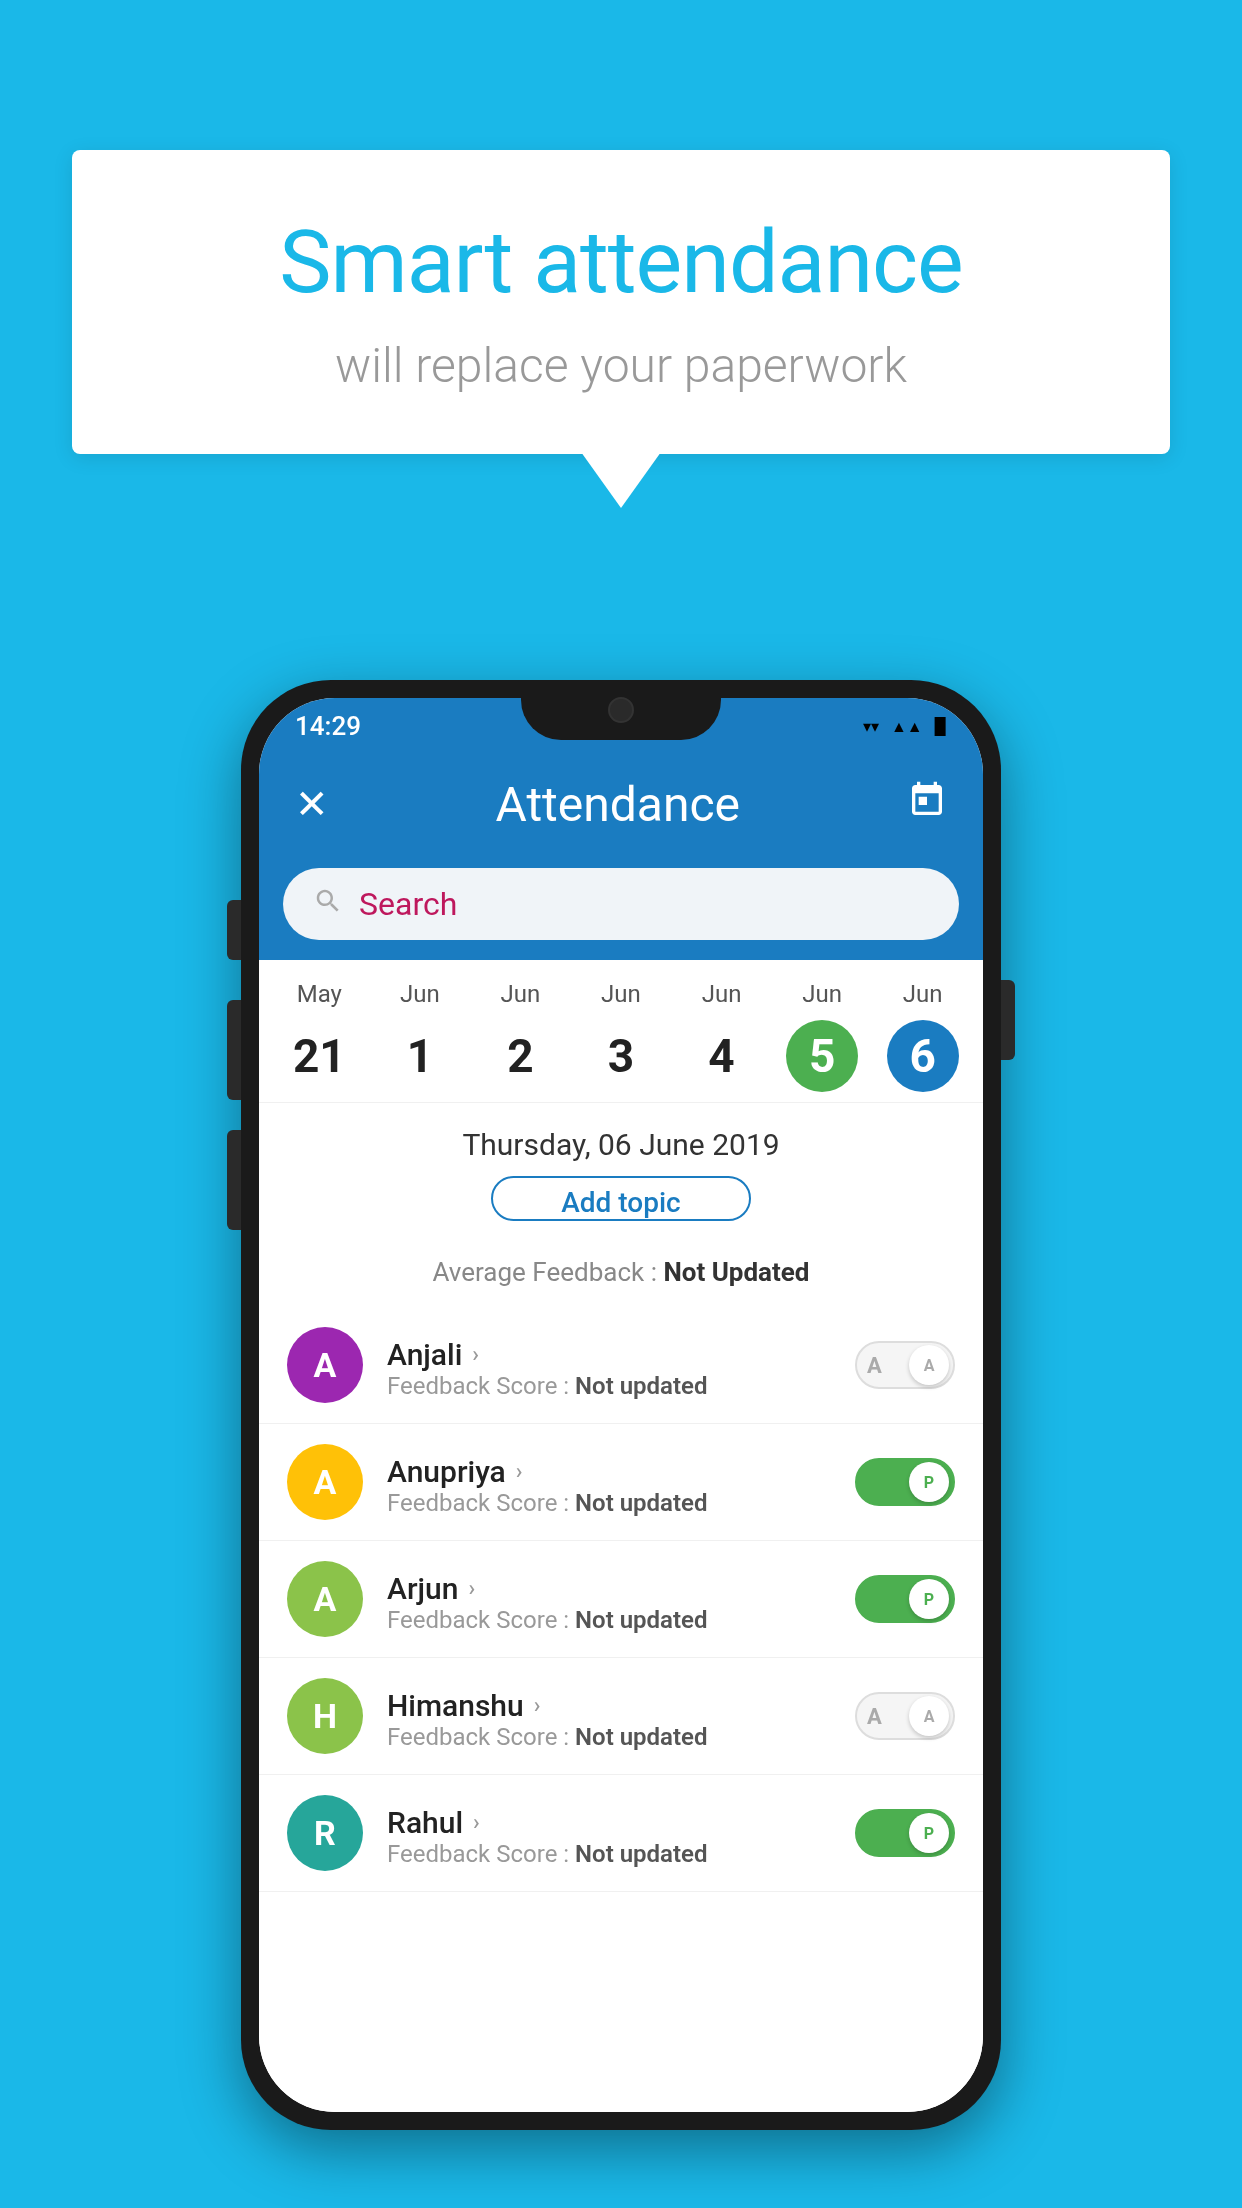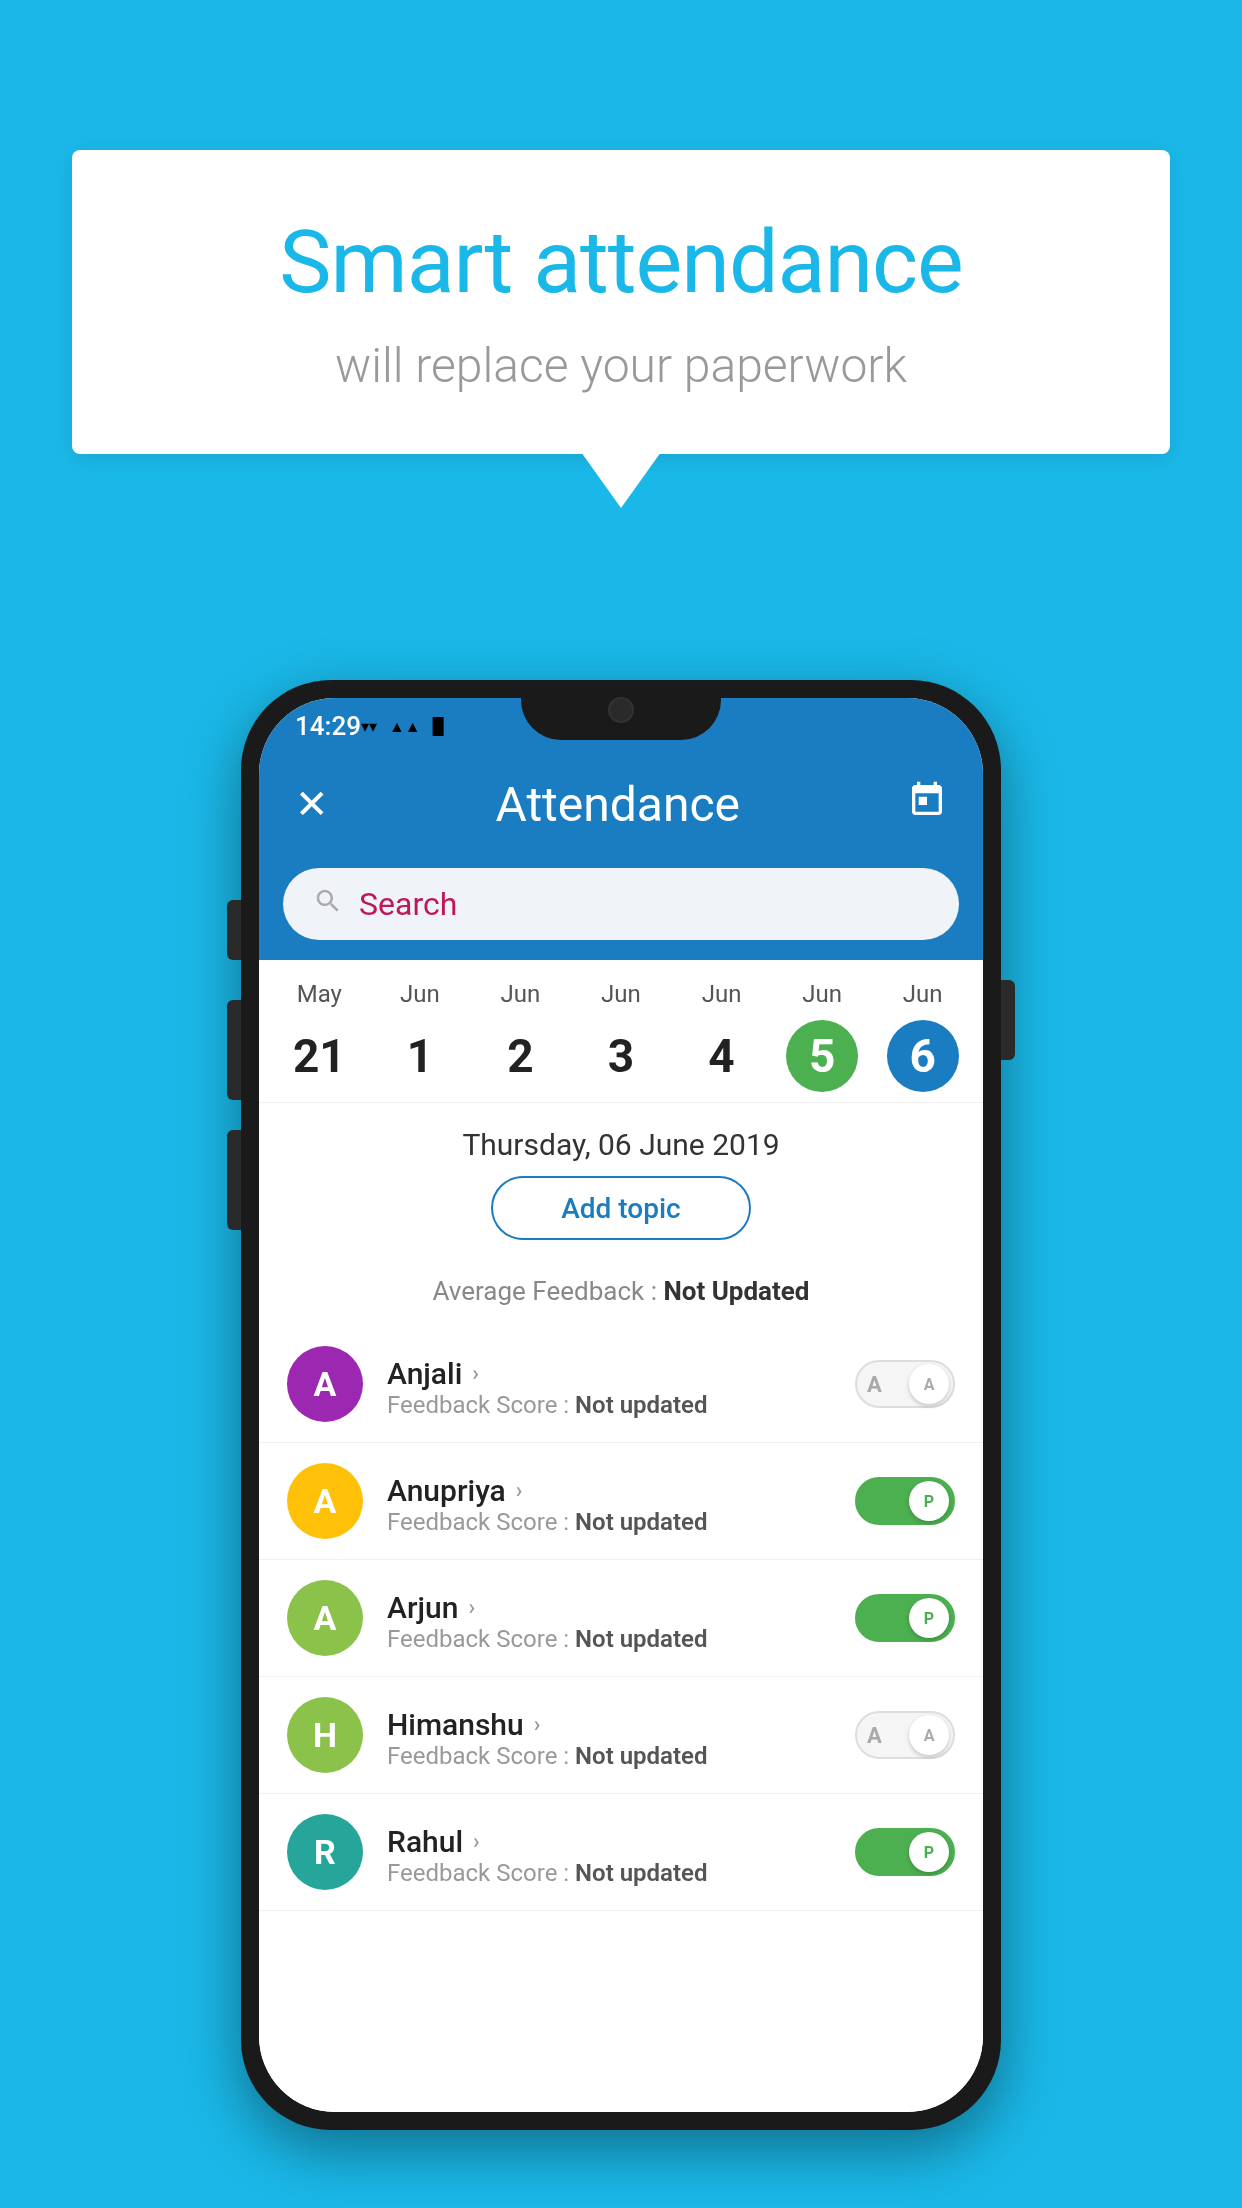--- a/index.html
+++ b/index.html
@@ -97,22 +97,24 @@
       display: flex;
       flex-direction: column;
     }
 
     
     .status-bar {
       background: #1a7cc1;
       height: 56px;
       display: flex;
       align-items: center;
+      justify-content: space-between;
       padding: 0 36px;
       flex-shrink: 0;
+      gap: 32px;
     }
     .status-time {
       color: white;
       font-size: 26px;
       font-weight: 500;
     }
     .status-icons {
       display: flex;
       align-items: center;
       gap: 12px;
@@ -219,25 +221,25 @@
       text-align: center;
       font-size: 30px;
       color: #333;
       padding: 24px 0 14px;
       font-weight: 400;
     }
 
     
     .add-topic-btn {
       display: flex;
-      align-items: center;
+      align-items: flex-end;
       justify-content: center;
       margin: 0 auto 20px;
       width: 260px;
-      height: 64px;
+      height: 45px;
       border: 2px solid #1a7cc1;
       border-radius: 40px;
       cursor: pointer;
     }
     .add-topic-btn-text {
       color: #1a7cc1;
       font-size: 28px;
       font-weight: 500;
     }
 

